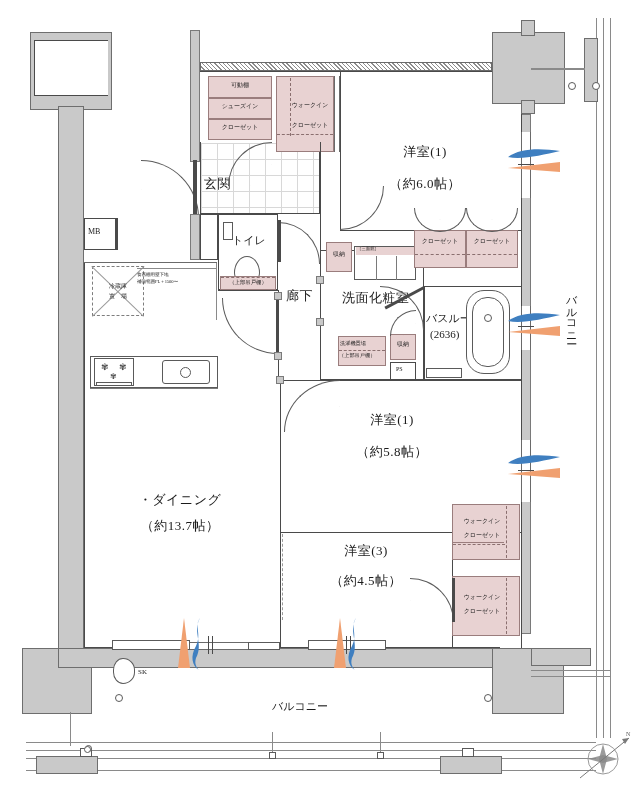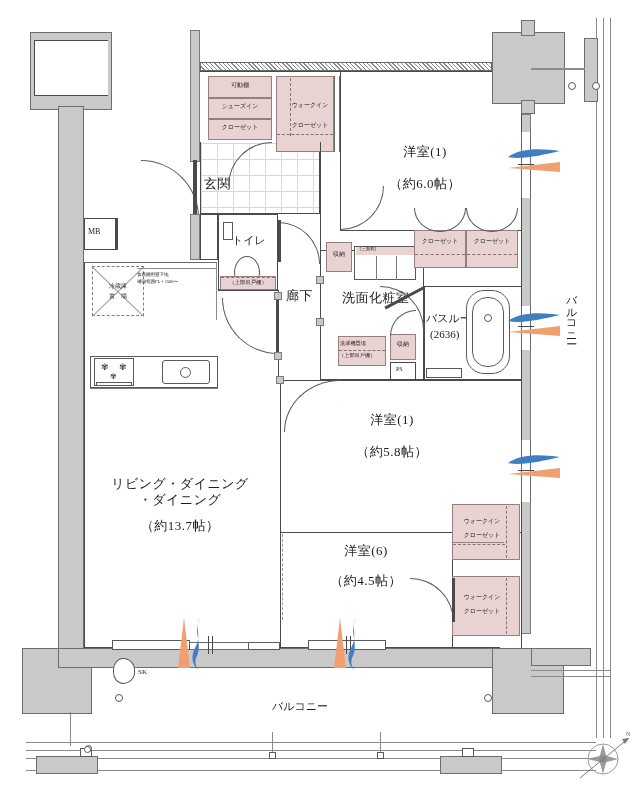--- a/index.html
+++ b/index.html
@@ -169,21 +169,20 @@
   <div class="lbl big" style="left:286px;top:288px;">廊下</div>
   <div class="roomline" style="left:278px;top:290px;width:1px;height:90px;"></div>
   <div class="roomline" style="left:218px;top:290px;width:61px;height:1px;"></div>
   <div class="roomline" style="left:320px;top:214px;width:1px;height:66px;"></div>
 
   <div class="swing bl" style="left:222px;top:298px;width:56px;height:56px;"></div>
   <div class="dleaf" style="left:276px;top:298px;width:3px;height:56px;"></div>
   <div class="wall thin" style="left:274px;top:292px;width:8px;height:8px;"></div>
   <div class="wall thin" style="left:274px;top:352px;width:8px;height:8px;"></div>
 
-  <div class="lbl big c" style="left:180px;top:476px;">リビング・ダイニング</div>
   <div class="lbl big c" style="left:180px;top:492px;">・ダイニング</div>
   <div class="lbl big c" style="left:180px;top:518px;">（約13.7帖）</div>
 
   <div class="dashbox" style="left:92px;top:266px;width:52px;height:50px;"></div>
   <div class="thinline" style="left:92px;top:266px;width:72px;height:1px;transform-origin:0 0;transform:rotate(43.9deg);background:#9a9a9a;"></div>
   <div class="thinline" style="left:92px;top:316px;width:72px;height:1px;transform-origin:0 0;transform:rotate(-43.9deg);background:#9a9a9a;"></div>
   <div class="lbl xs c" style="left:118px;top:283px;">冷蔵庫</div>
   <div class="lbl xs c" style="left:118px;top:293px;">置　場</div>
 
   <div class="lbl tiny" style="left:137px;top:272px;">食器棚用壁下地</div>
@@ -289,21 +288,21 @@
 
   <div class="trackv" style="left:521px;top:306px;width:10px;height:44px;"></div>
   <div class="thinline" style="left:518px;top:326px;width:16px;height:1px;background:#4a4a4a;"></div>
   <svg class="flowB" style="left:506px;top:312px;" width="56" height="14" viewBox="0 0 56 14">
     <path d="M2,9 C14,0 34,0 54,3 C36,7 16,12 2,9 Z" fill="#3f7fc0"></path>
   </svg>
   <svg class="flowO" style="left:506px;top:324px;" width="56" height="14" viewBox="0 0 56 14">
     <path d="M54,2 L54,12 L2,8 Z" fill="#f0a070"></path>
   </svg>
 
-  <div class="lbl big c" style="left:366px;top:543px;">洋室(6)</div>
+  <div class="lbl big c" style="left:366px;top:543px;">洋室(3)</div>
   <div class="lbl big c" style="left:366px;top:573px;">（約4.5帖）</div>
   <div class="roomline" style="left:280px;top:532px;width:1px;height:116px;"></div>
   <div class="roomline" style="left:452px;top:532px;width:1px;height:116px;"></div>
 
   <div class="closet" style="left:452px;top:504px;width:68px;height:56px;"></div>
   <div class="lbl xs c" style="left:482px;top:518px;">ウォークイン</div>
   <div class="lbl xs c" style="left:482px;top:532px;">クローゼット</div>
   <div class="dashline v" style="left:506px;top:506px;height:52px;"></div>
   <div class="dashline" style="left:453px;top:544px;width:52px;"></div>
   <div class="roomline" style="left:452px;top:542px;width:52px;height:1px;background:#9a7d7d;"></div>

